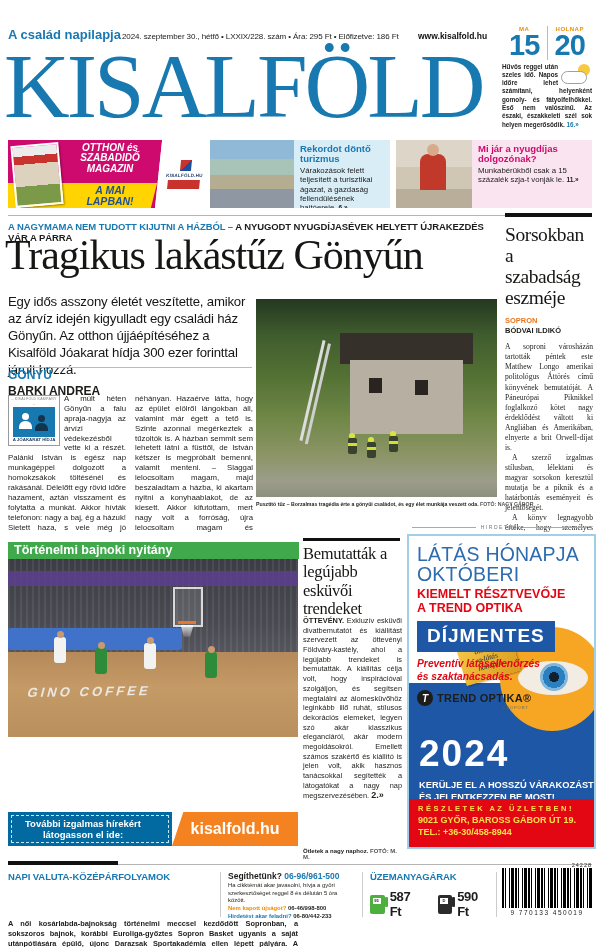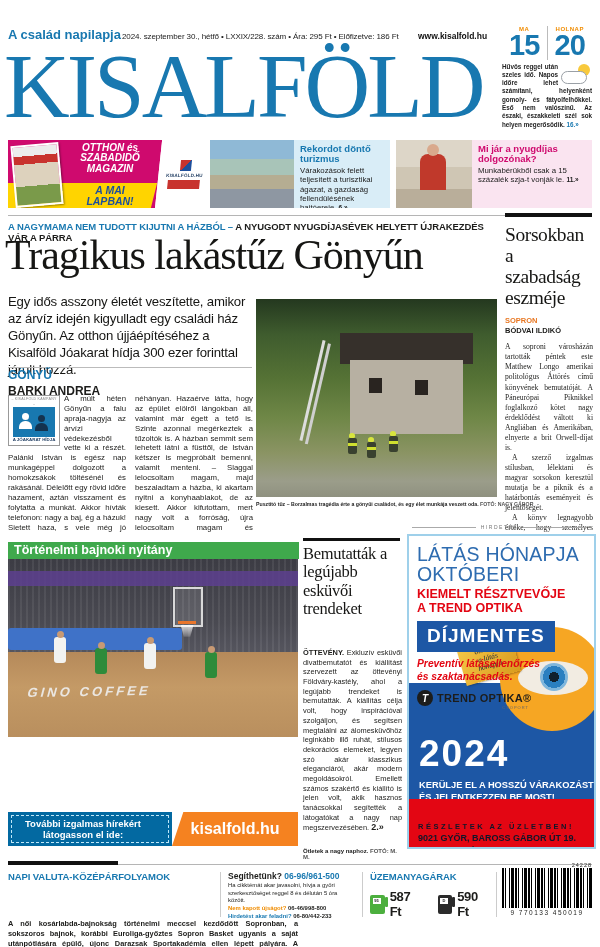--- a/index.html
+++ b/index.html
@@ -121,21 +121,21 @@
   .brand-n{font-weight:800;font-size:11px;letter-spacing:.3px}
   .brand-sub{font-size:4px;color:#666;letter-spacing:1px;text-align:right;width:112px;margin-top:-1px}
   .adblue{position:absolute;left:0;right:0;bottom:0;height:164px;background:#1d57a5}
   .eye{position:absolute;right:-10px;top:-56px;width:104px;height:104px;border-radius:50%;background:#f6a623}
   .eye::before{content:'';position:absolute;left:18px;top:34px;width:70px;height:34px;border-radius:50%;background:#f2ece2}
   .eye::after{content:'';position:absolute;left:40px;top:36px;width:28px;height:28px;border-radius:50%;background:radial-gradient(circle,#10202e 0 5px,#2a7fc0 5px 11px,#7fb6dc 11px 14px)}
   .tag{position:absolute;right:78px;top:-46px;width:56px;height:42px;background:linear-gradient(135deg,#f7c948,#d89b1e);transform:rotate(-16deg);
        display:flex;flex-direction:column;align-items:center;justify-content:center;font-family:"Liberation Serif",serif;font-style:italic;font-size:7.5px;line-height:1.15;color:#15233a;box-shadow:1px 1px 2px rgba(0,0,0,.3)}
   .y2024{position:absolute;left:10px;top:50px;color:#fff;font-weight:800;font-size:37px;letter-spacing:2px}
   .cta{position:absolute;left:10px;top:96px;color:#fff;font-weight:800;font-size:9.3px;line-height:1.3}
-  .redbox{position:absolute;left:0;right:0;bottom:0;height:48px;background:#e30613;color:#0f172a;padding:23px 9px;box-sizing:border-box}
+  .redbox{position:absolute;left:0;right:0;bottom:0;height:48px;background:#e30613;color:#fde047;padding:5px 9px;box-sizing:border-box}
   .rb1{font-size:7.5px;letter-spacing:2.5px;font-weight:700}
   .rb2{font-size:9px;font-weight:800;margin-top:2px}
   
   .fx-head{color:#1878b0;font-weight:bold;font-size:9.5px;letter-spacing:-0.1px}
   .cur{display:flex;margin-top:3px}
   .cur .cell{flex:1;text-align:center;padding:0 4px}
   .cur .cell+.cell{border-left:1px solid #ccc}
   .cur .nm{font-size:6.5px;font-weight:bold}
   .cur .vl{font-size:15px;font-weight:800;letter-spacing:-0.4px;margin-top:3px}
   .up{color:#e30613;font-weight:bold}
@@ -297,21 +297,21 @@
   <div class="abs pbar" style="left:8px;top:812px;width:290px;height:34px">
     <div class="bl">
       <div class="dash"></div>
       <span>További izgalmas hírekért látogasson el ide:</span>
     </div>
     <div class="or">kisalfold.hu</div>
   </div>
 
   <div class="abs blackbar" style="left:303px;top:538px;width:97px;height:3px"></div>
   <div class="abs wt" style="left:303px;top:545px;width:99px">Bemutatták a legújabb esküvői trendeket</div>
-  <div class="abs wbody jt" style="left:303px;top:648px;width:99px">
+  <div class="abs wbody jt" style="left:303px;top:616px;width:99px">
     <span class="loc">ÖTTEVÉNY.</span><span> Exkluzív esküvői divatbemutatót és kiállítást szervezett az öttevényi Földváry-kastély, ahol a legújabb trendeket is bemutatták. A kiállítás célja volt, hogy inspirációval szolgáljon, és segítsen megtalálni az álomesküvőhöz leginkább illő ruhát, stílusos dekorációs elemeket, legyen szó akár klasszikus eleganciáról, akár modern megoldásokról. Emellett számos szakértő és kiállító is jelen volt, akik hasznos tanácsokkal segítették a látogatókat a nagy nap megszervezésében. </span><span class="ref2" style="font-size:9px">2.»</span>
   </div>
 
   <div class="abs wcap" style="left:303px;top:848px;width:99px">
     <span>Ötletek a nagy naphoz. </span><span style="color:#555">FOTÓ: M. M.</span>
   </div>
 
   <div class="abs adlab" style="left:407px;top:524px;width:185px">HIRDETÉS</div>
   <div class="abs adbox" style="left:407px;top:534px;width:185px;height:311px">
     <div style="position:relative;padding:8px 8px 0;z-index:2">

